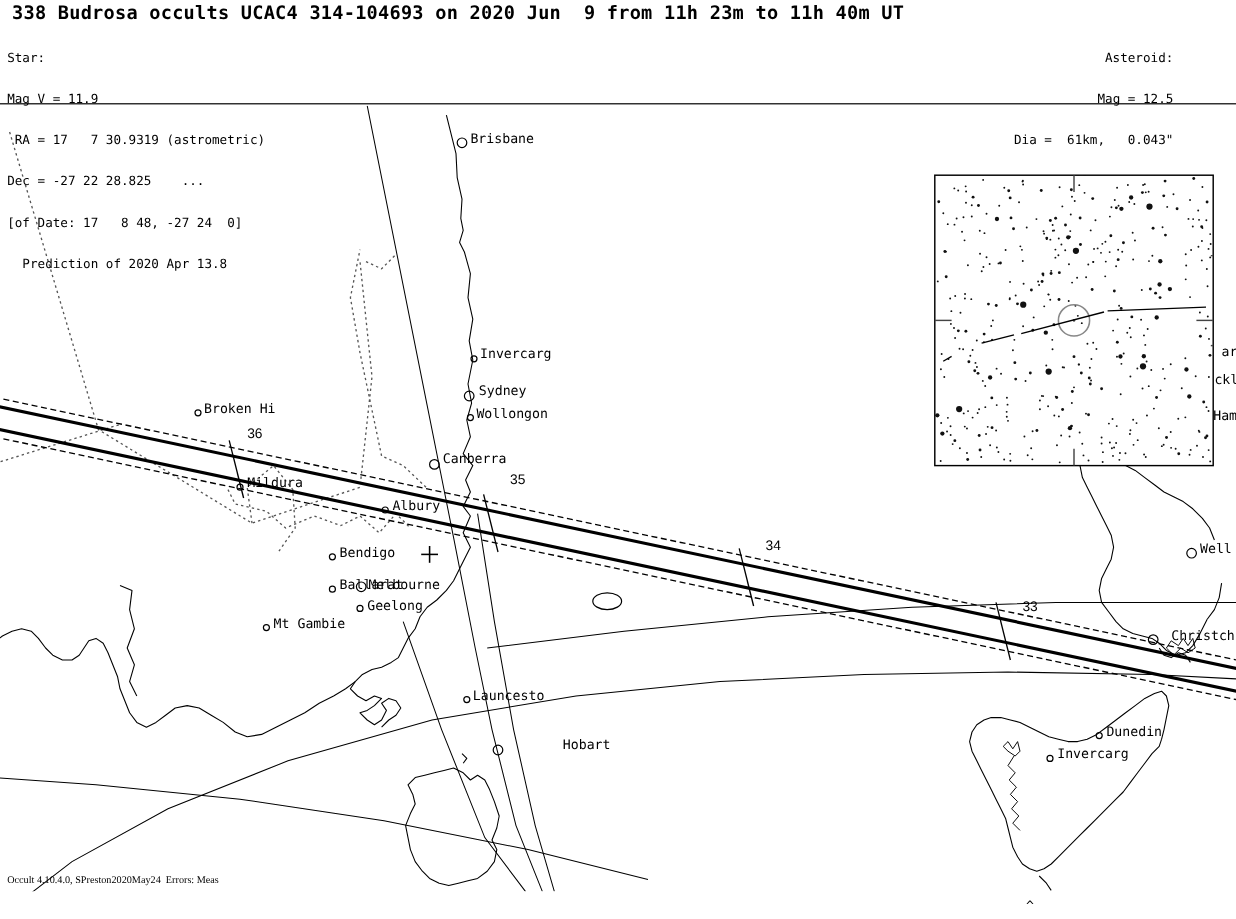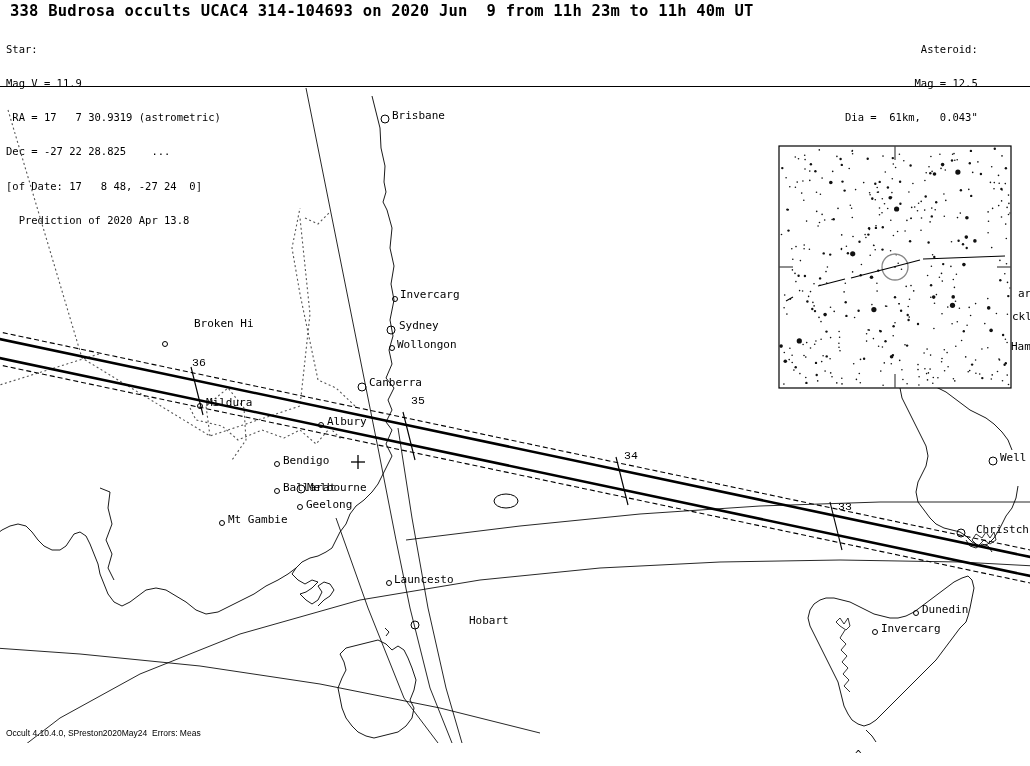--- a/index.html
+++ b/index.html
@@ -28,26 +28,26 @@
   
   #mapwrap{position:absolute;left:0;top:88px;width:1030px;height:655px;overflow:hidden;}
   #map{display:block;}
 
   
   .lbl{
     position:absolute;font-family:"DejaVu Sans Mono","Liberation Mono",monospace;
     font-size:11px;line-height:11px;white-space:pre;color:#000;
   }
   .tlbl{
-    position:absolute;font-family:Liberation Mono, monospace;
-    font-size:11.5px;white-space:pre;color:#000;
+    position:absolute;font-family:Liberation Sans, sans-serif;
+    font-size:11.5px;white-space:pre;color:#000;margin-left:14px;
   }
   .foot{
     position:absolute;left:6px;top:728px;font-size:8.5px;
-    font-family:Liberation Sans, sans-serif;white-space:pre;
+    font-family:Liberation Serif, serif;white-space:pre;
   }
   .northmark{position:absolute;left:855px;top:748px;font-size:11px;}
 </style>
 </head>
 <body>
 
 <div id="page">
 
   <div class="hdr">
     <div class="hdr-title">338 Budrosa occults UCAC4 314-104693 on 2020 Jun  9 from 11h 23m to 11h 40m UT</div>
@@ -668,21 +668,21 @@
       </g>
     </svg>
   </div>
 
   <div id="city-labels">
       <div class="lbl" style="left: 392px; top: 110px;">Brisbane</div>
       <div class="lbl" style="left: 400px; top: 289px;">Invercarg</div>
       <div class="lbl" style="left: 399px; top: 320px;">Sydney</div>
       <div class="lbl" style="left: 397px; top: 339px;">Wollongon</div>
       <div class="lbl" style="left: 369px; top: 377px;">Canberra</div>
-      <div class="lbl" style="left: 170px; top: 318px; margin-left: 24px;">Broken Hi</div>
+      <div class="lbl" style="left: 170px; top: 335px;">Broken Hi</div>
       <div class="lbl" style="left: 206px; top: 397px;">Mildura</div>
       <div class="lbl" style="left: 327px; top: 416px;">Albury</div>
       <div class="lbl" style="left: 283px; top: 455px;">Bendigo</div>
       <div class="lbl" style="left: 283px; top: 482px;">Ballarat</div>
       <div class="lbl" style="left: 307px; top: 482px;">Melbourne</div>
       <div class="lbl" style="left: 306px; top: 499px;">Geelong</div>
       <div class="lbl" style="left: 228px; top: 514px;">Mt Gambie</div>
       <div class="lbl" style="left: 394px; top: 574px;">Launcesto</div>
       <div class="lbl" style="left: 422px; top: 615px; margin-left: 47px;">Hobart</div>
       <div class="lbl" style="left: 976px; top: 524px;">Christchu</div>

